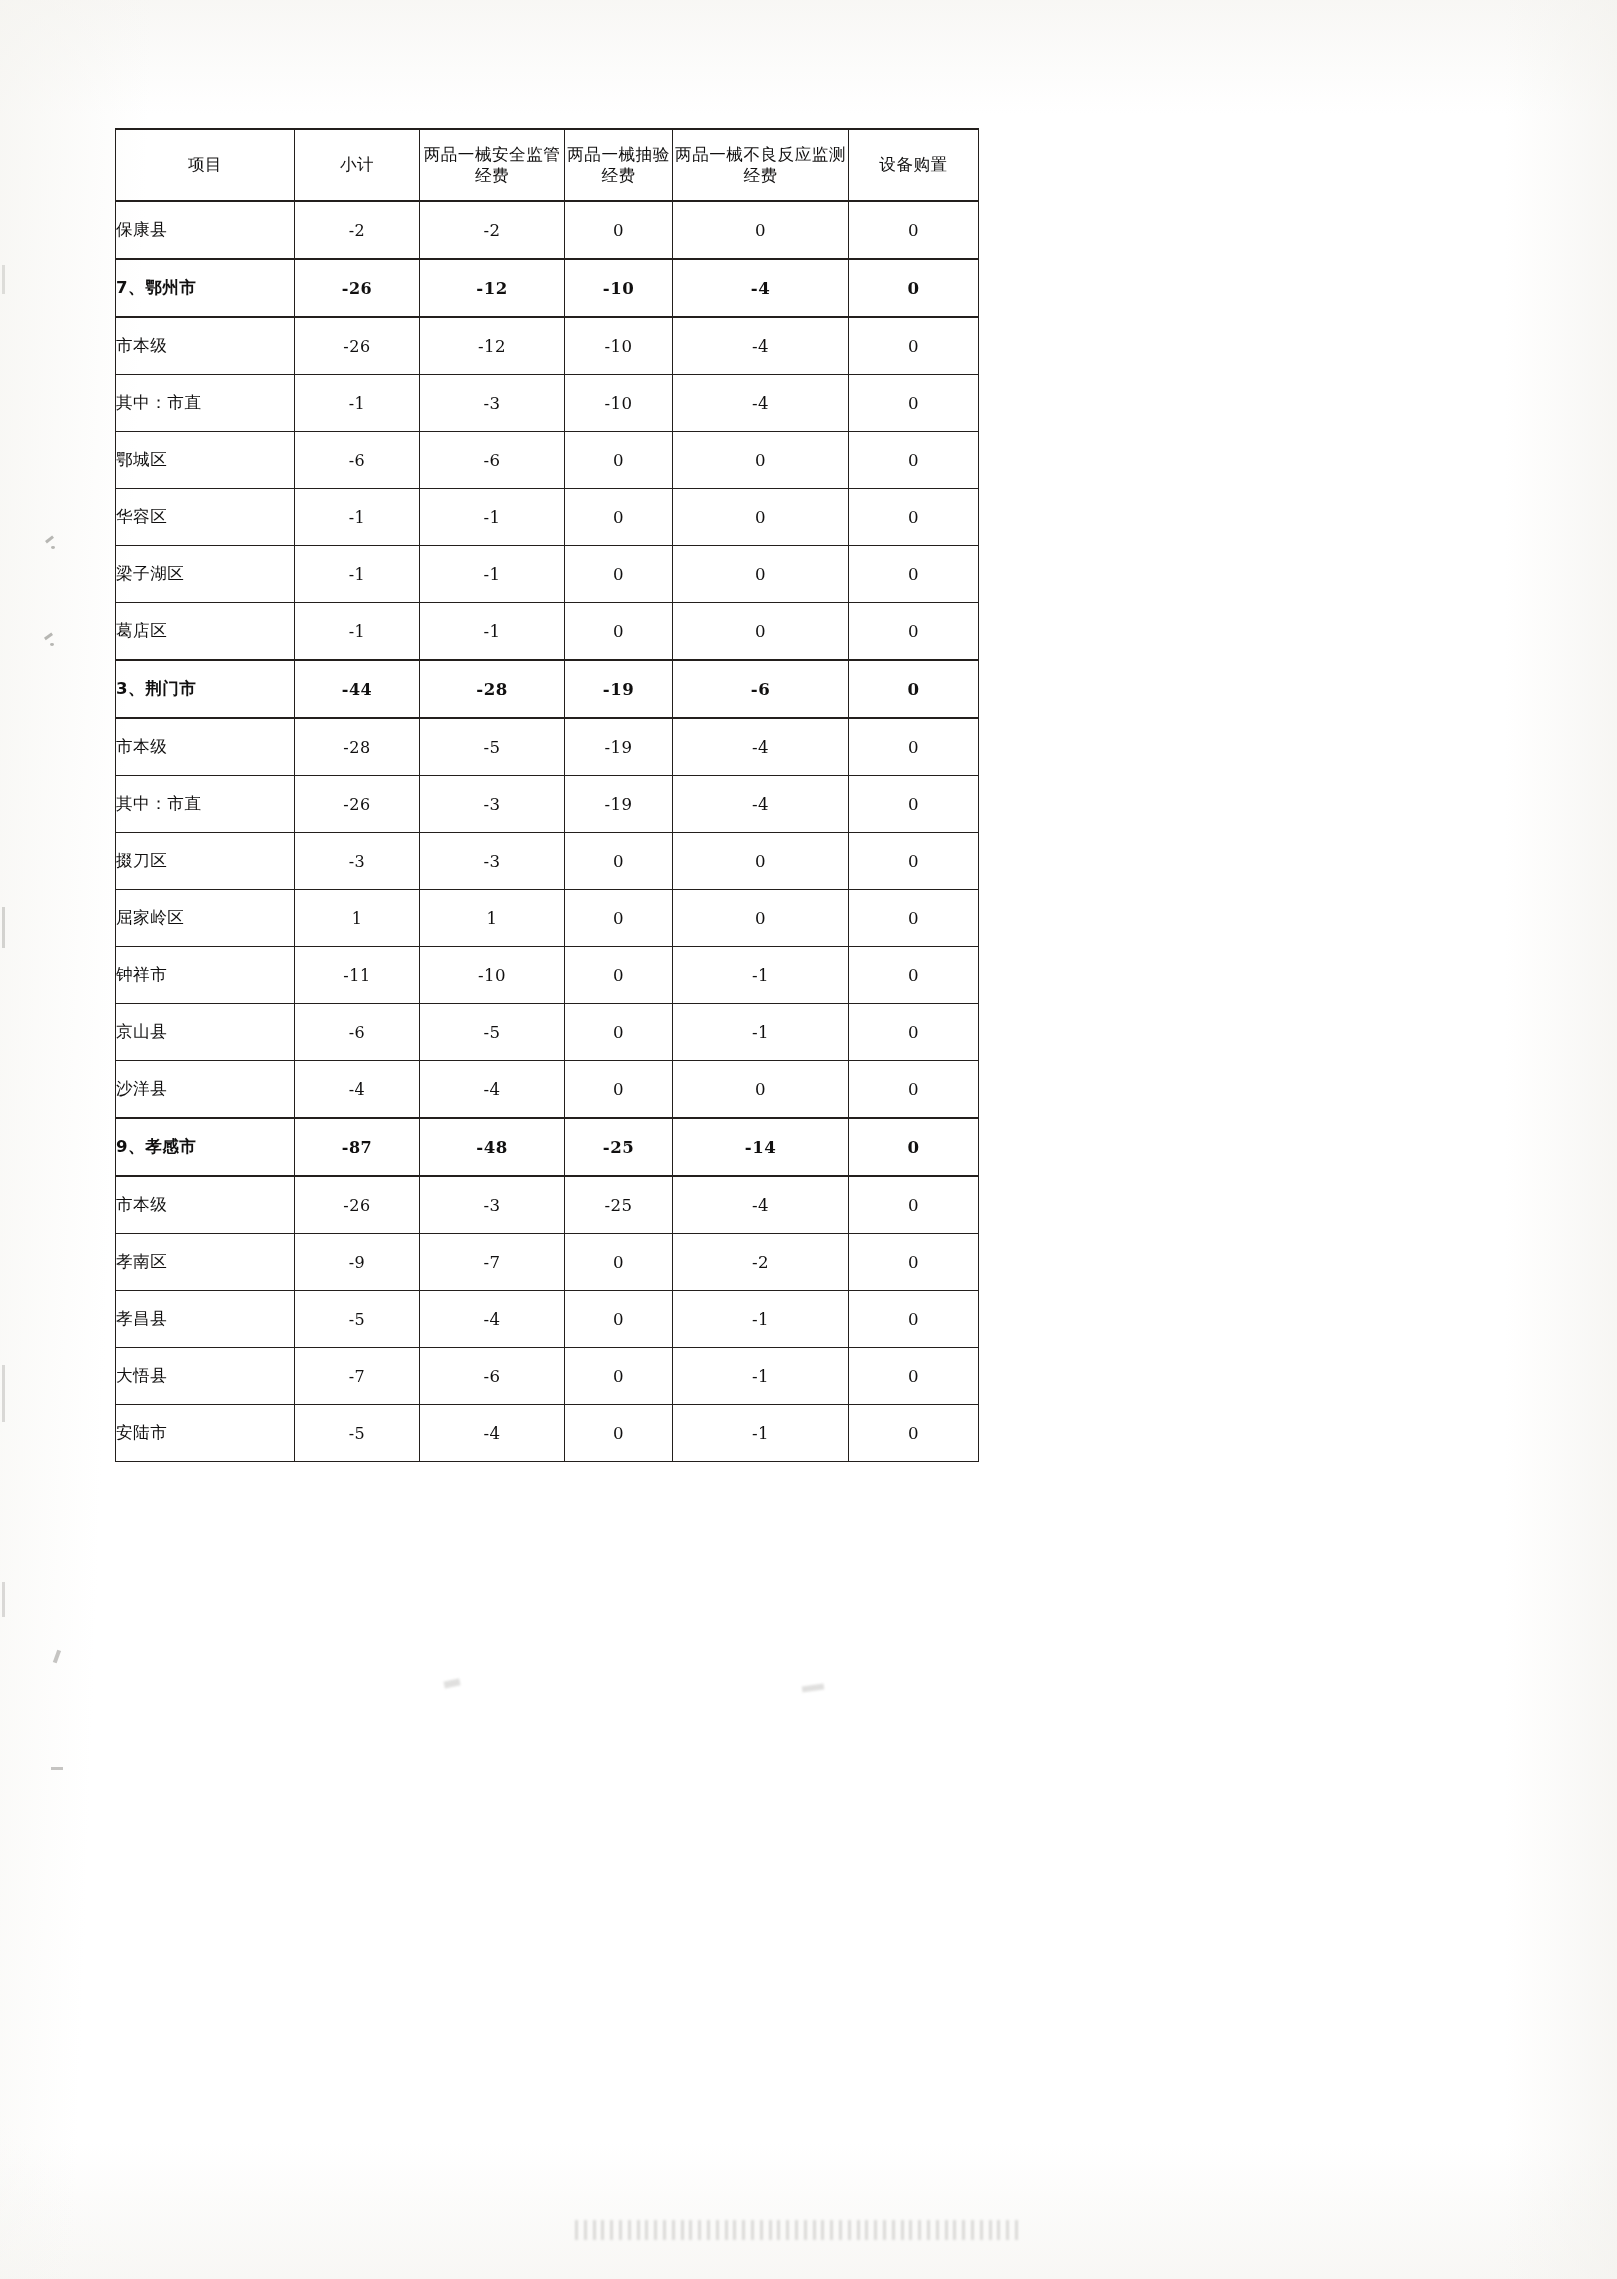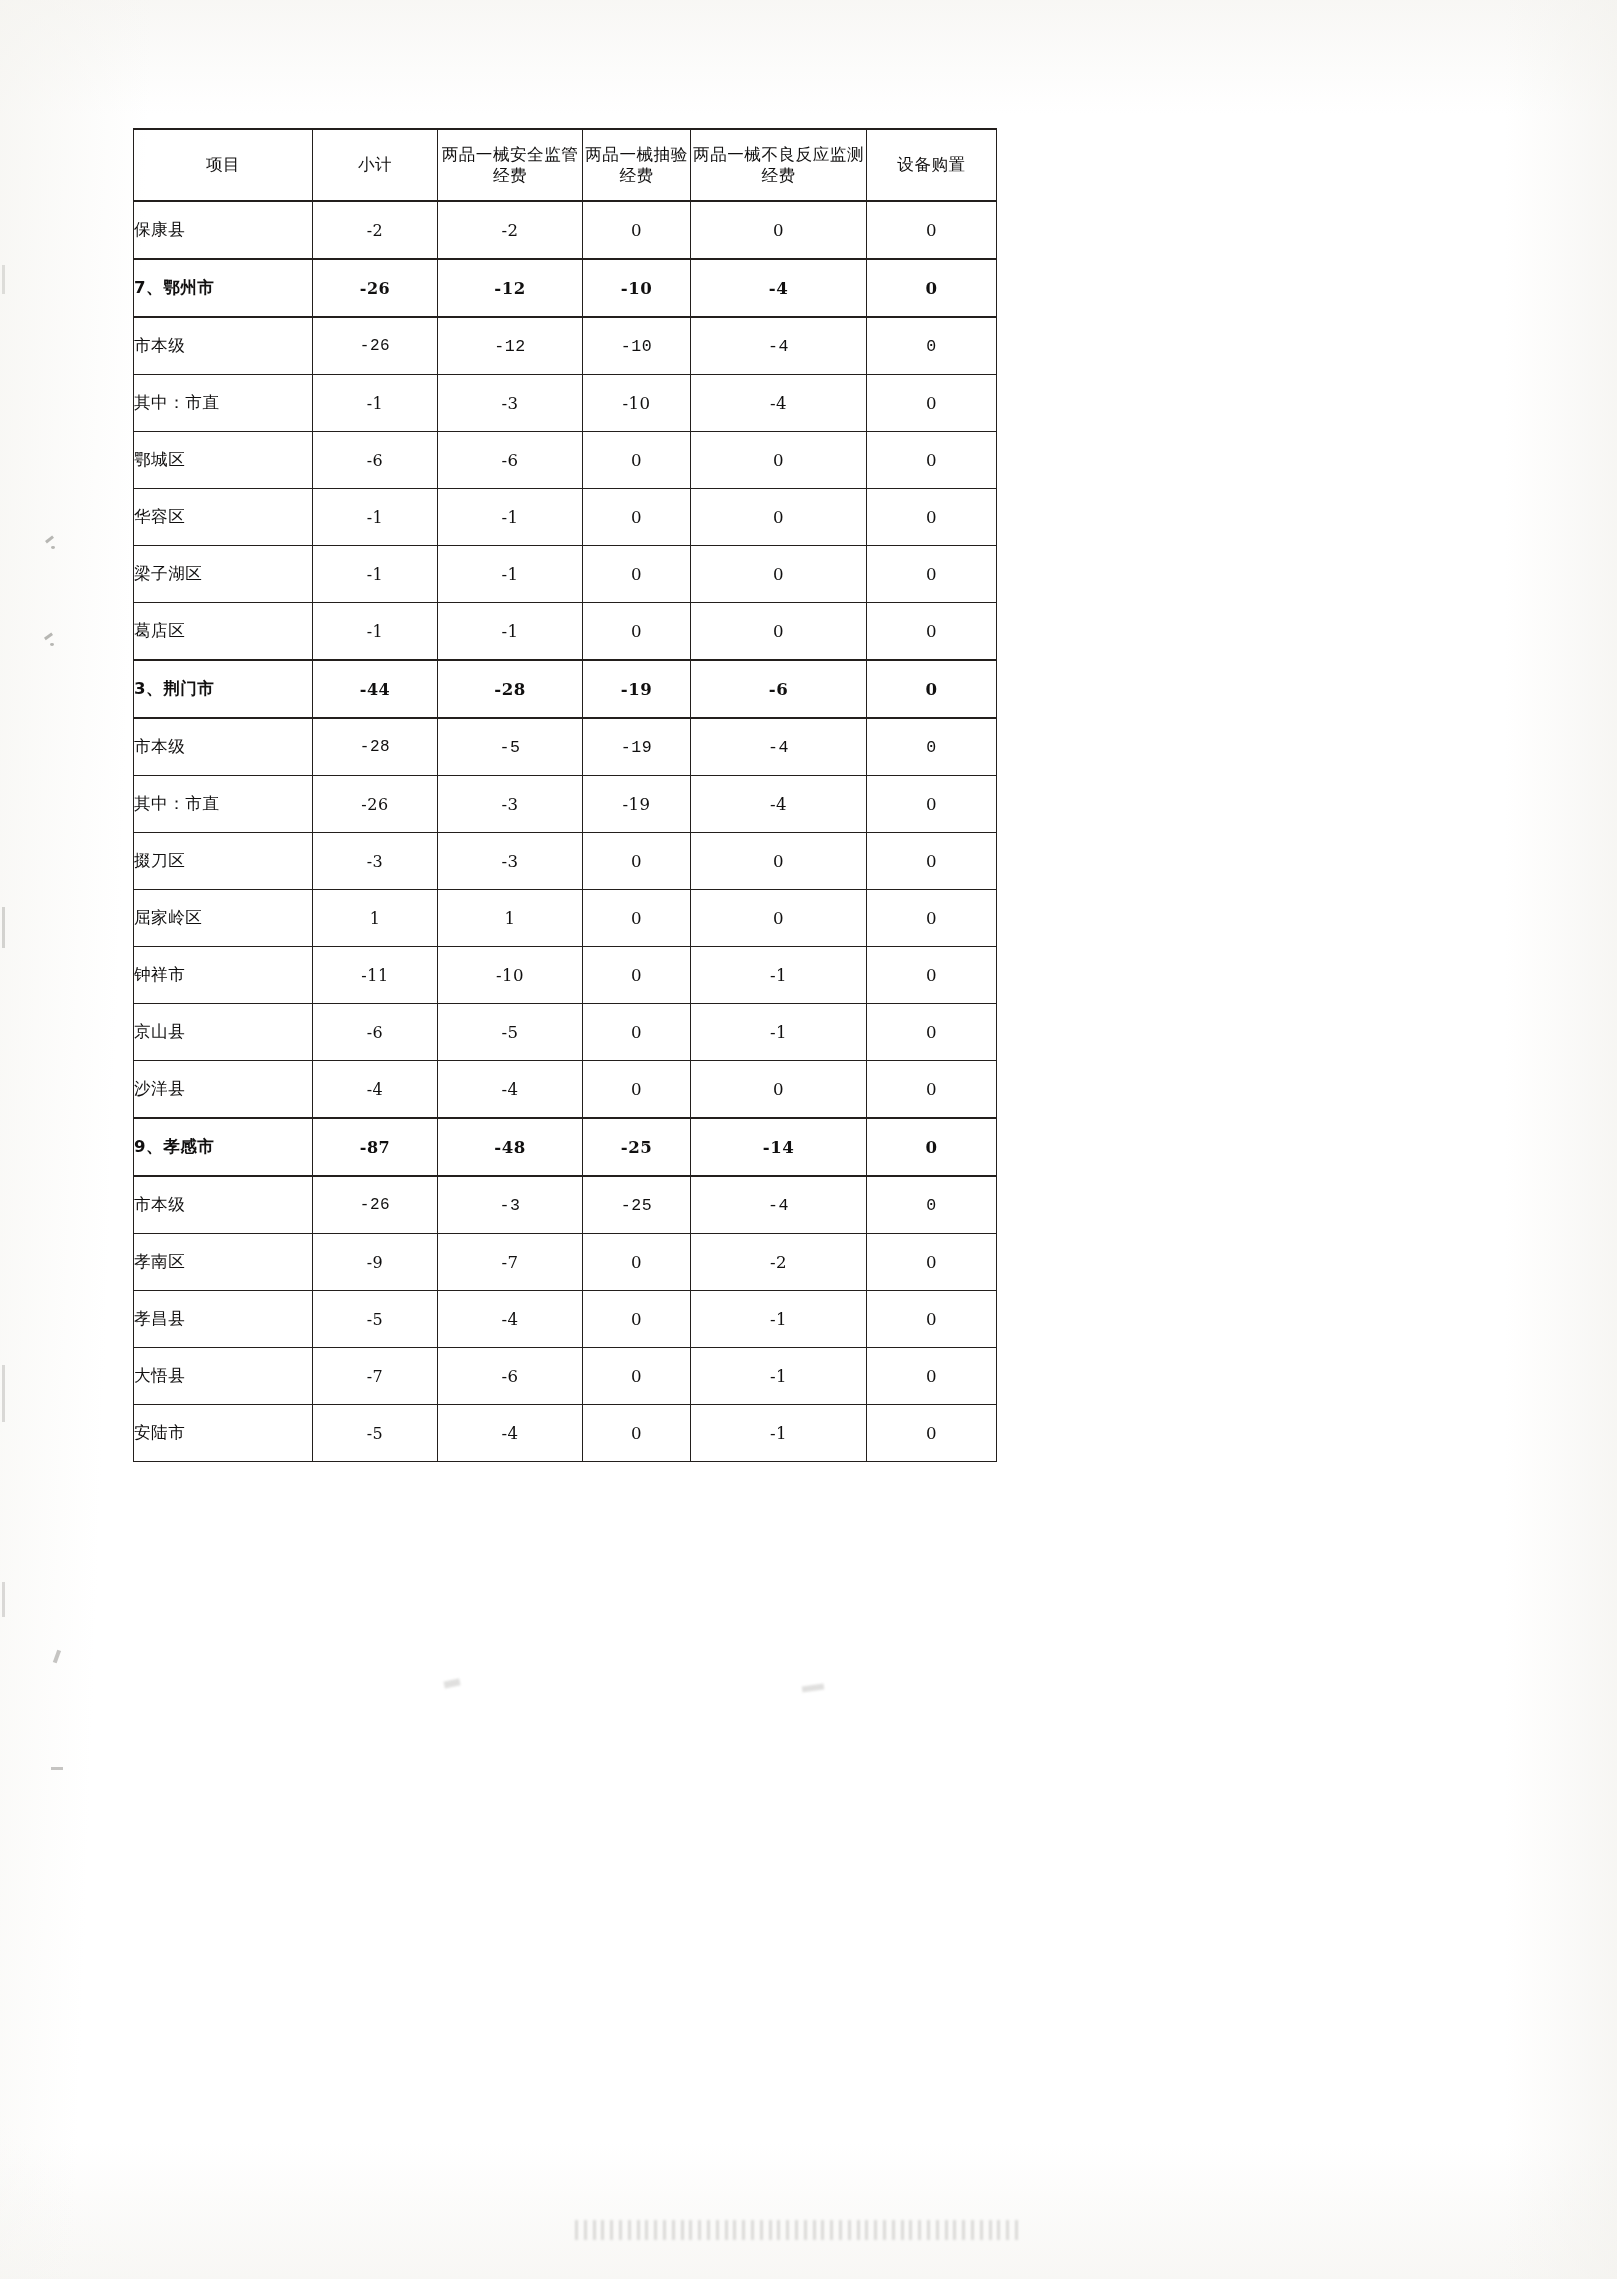--- a/index.html
+++ b/index.html
@@ -75,21 +75,21 @@
         90deg,
         #6d6c68 0px, #6d6c68 2.9px,
         rgba(255,255,255,0) 2.9px, rgba(255,255,255,0) 8.8px);
     filter: blur(0.8px);
     pointer-events: false;
   }
 
   
   .table-wrap {
     position: absolute;
-    left: 133px;
+    left: 115px;
     top: 128px;
     width: 863px;
   }
   table.budget {
     border-collapse: collapse;
     width: 863px;
     table-layout: fixed;
     background: transparent;
   }
   table.budget col.c-item  { width: 179px; }
@@ -144,21 +144,21 @@
   .lvl1 { padding-left: 9.8px; margin-left: 22px; }
   .lvl2 { padding-left: 25px; }
   .lvl3 { padding-left: 60px; }
 
   
   tr.group td { font-weight: bold; }
   tr.group td { border-top-width: 2px; border-bottom-width: 2px; }
   tr.group td.num { font-weight: bold; }
 
   
-  tr.thick-top td { border-top-width: 2px; font-family: Liberation Mono, monospace; }
+  tr.thick-top td { border-top-width: 2px; }
 </style>
 </head>
 <body>
 
 <div class="paper"></div>
 <div class="paper-noise"></div>
 
 <div class="speck s1"></div>
 <div class="speck s2"></div>
 <div class="speck s3"></div>

